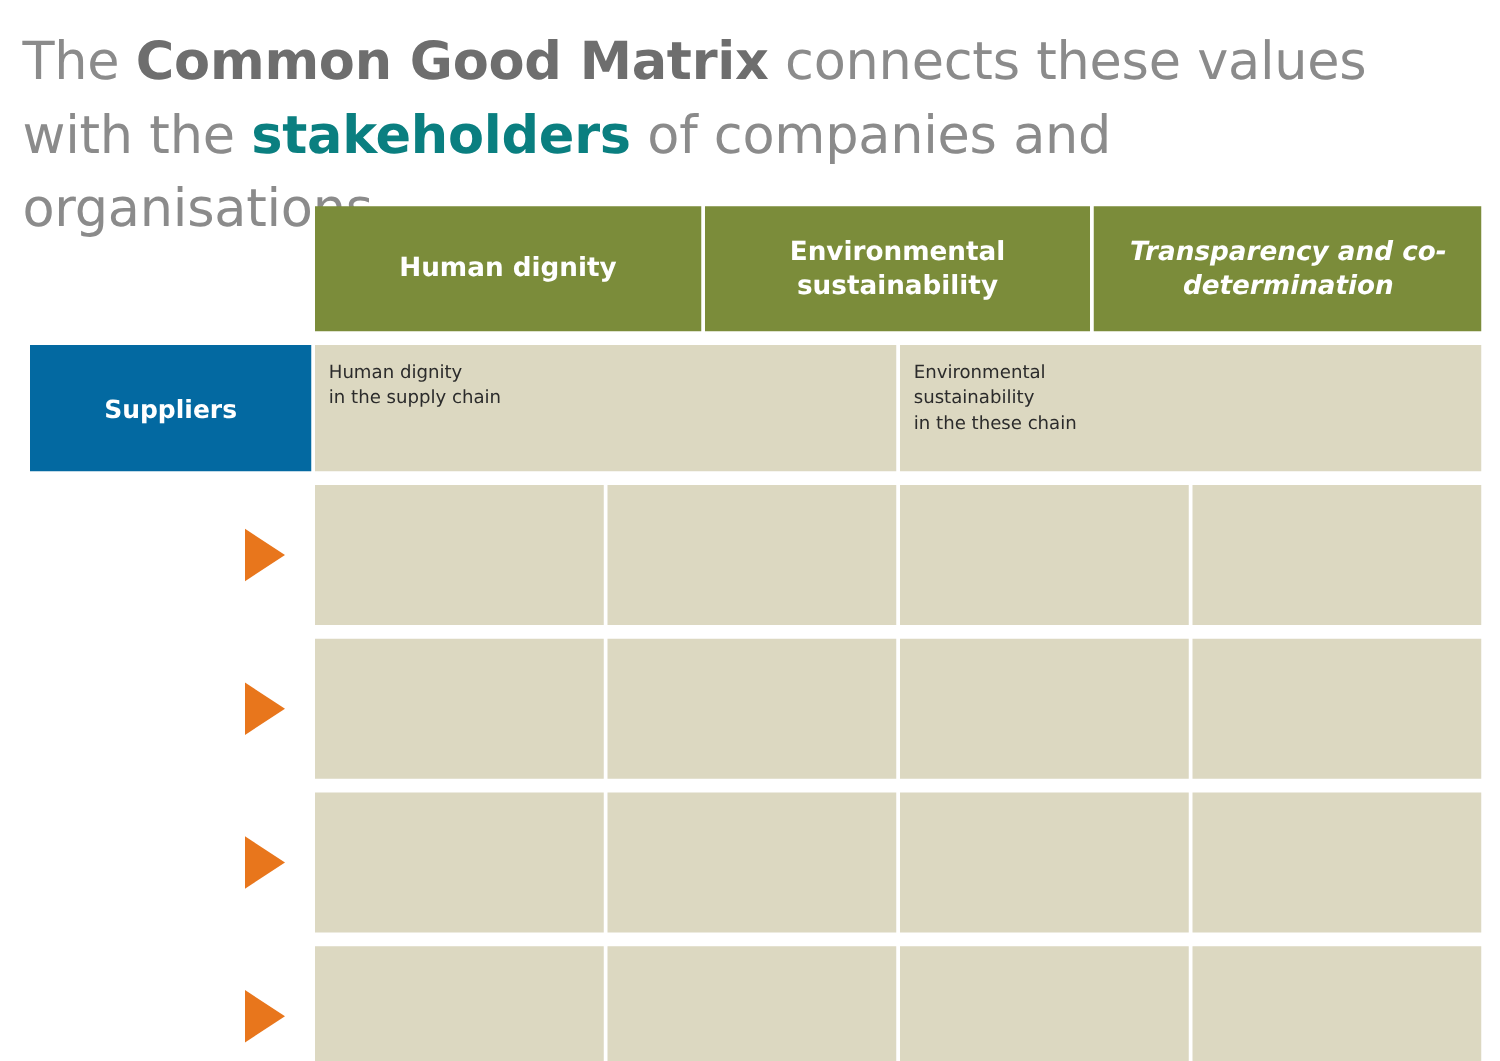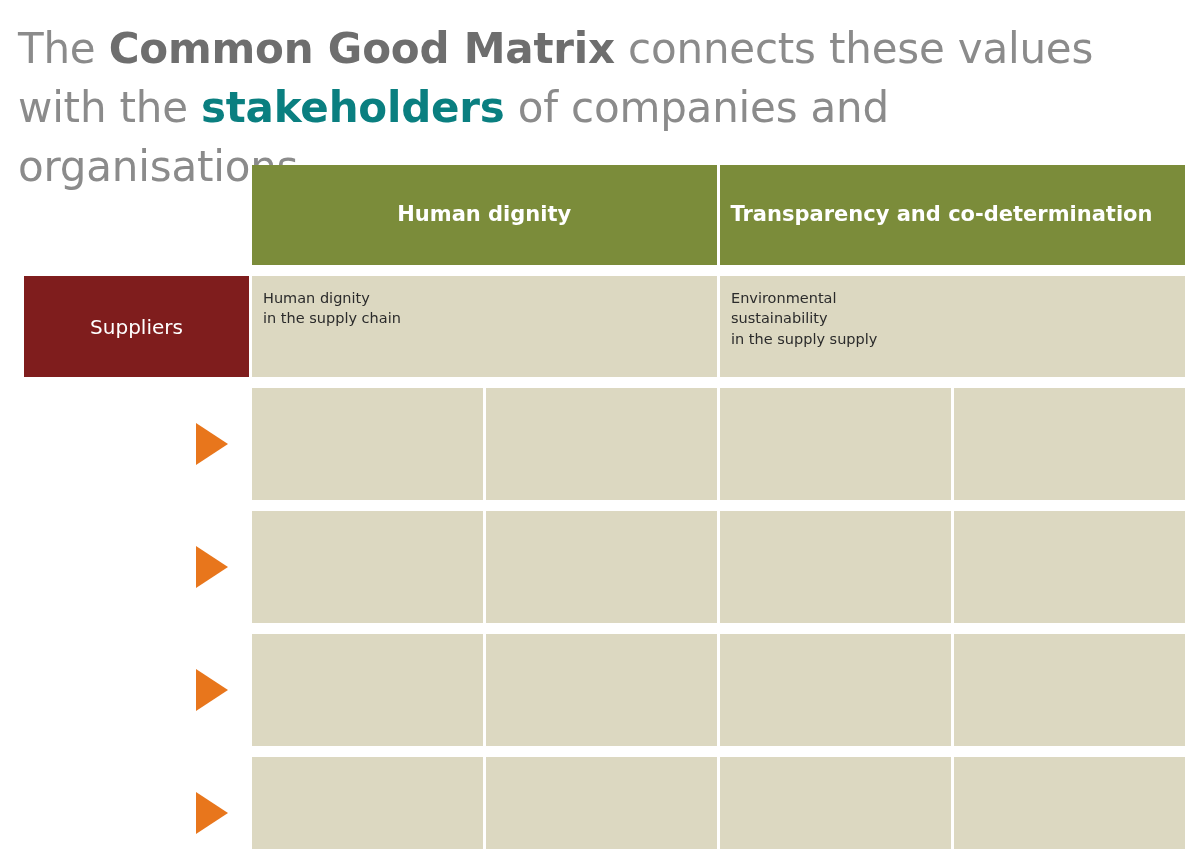--- a/index.html
+++ b/index.html
@@ -74,31 +74,32 @@
     line-height: 1.30;
     display: flex;
     align-items: center;
     justify-content: center;
     text-align: center;
     padding: 0 10px;
     box-sizing: border-box;
   }
   .header-cell.align-left {
     justify-content: flex-start;
-    text-align: right;
+    text-align: center;
     padding-left: 11px;
+    font-style: italic;
   }
   .header-row .rowlabel-cell { background: transparent; }
 
   
   .suppliers-row { height: 101px; }
   .suppliers-label {
-    background: #7f1d1d;
+    background: #0369a1;
     color: #ffffff;
-    font-weight: 400;
+    font-weight: 700;
     font-size: 20px;
     display: flex;
     align-items: center;
     justify-content: center;
     text-align: center;
     box-sizing: border-box;
   }
   .body-cell {
     background: #dcd8c1;
     color: #2b2b2b;
@@ -134,31 +135,33 @@
 
 <div class="headline">
   <span>The </span><span class="em-dark">Common Good Matrix</span><span> connects these values with the </span><span class="em-teal">stakeholders</span><span> of companies and organisations.</span>
 </div>
 
 <div class="matrix">
 
   <div class="grid-row header-row">
     <div class="rowlabel-cell"></div>
     <div class="datacell header-cell">Human dignity</div>
+    <div class="datacell header-cell">Environmental
+sustainability</div>
     <div class="datacell header-cell align-left">Transparency and
 co-determination</div>
   </div>
 
   <div class="grid-row suppliers-row">
     <div class="rowlabel-cell suppliers-label">Suppliers</div>
     <div class="datacell body-cell">Human dignity
 in the supply chain</div>
     <div class="datacell body-cell">Environmental
 sustainability
-in the supply supply</div>
+in the these chain</div>
   </div>
 
   <div class="grid-row empty-row">
     <div class="rowlabel-cell arrow-cell">
       <span class="arrow-glyph"></span>
     </div>
     <div class="datacell empty-cell"></div>
     <div class="datacell empty-cell"></div>
     <div class="datacell empty-cell"></div>
     <div class="datacell empty-cell"></div>

